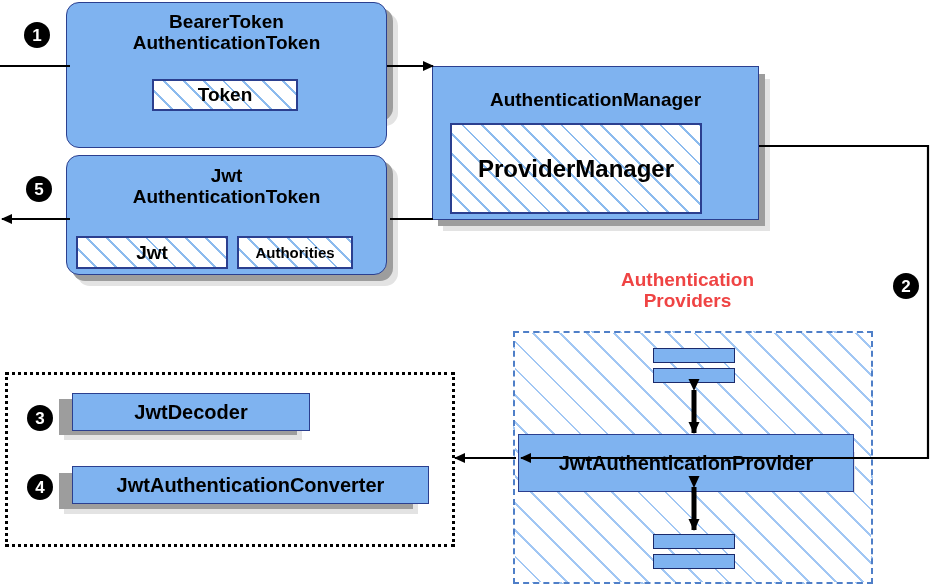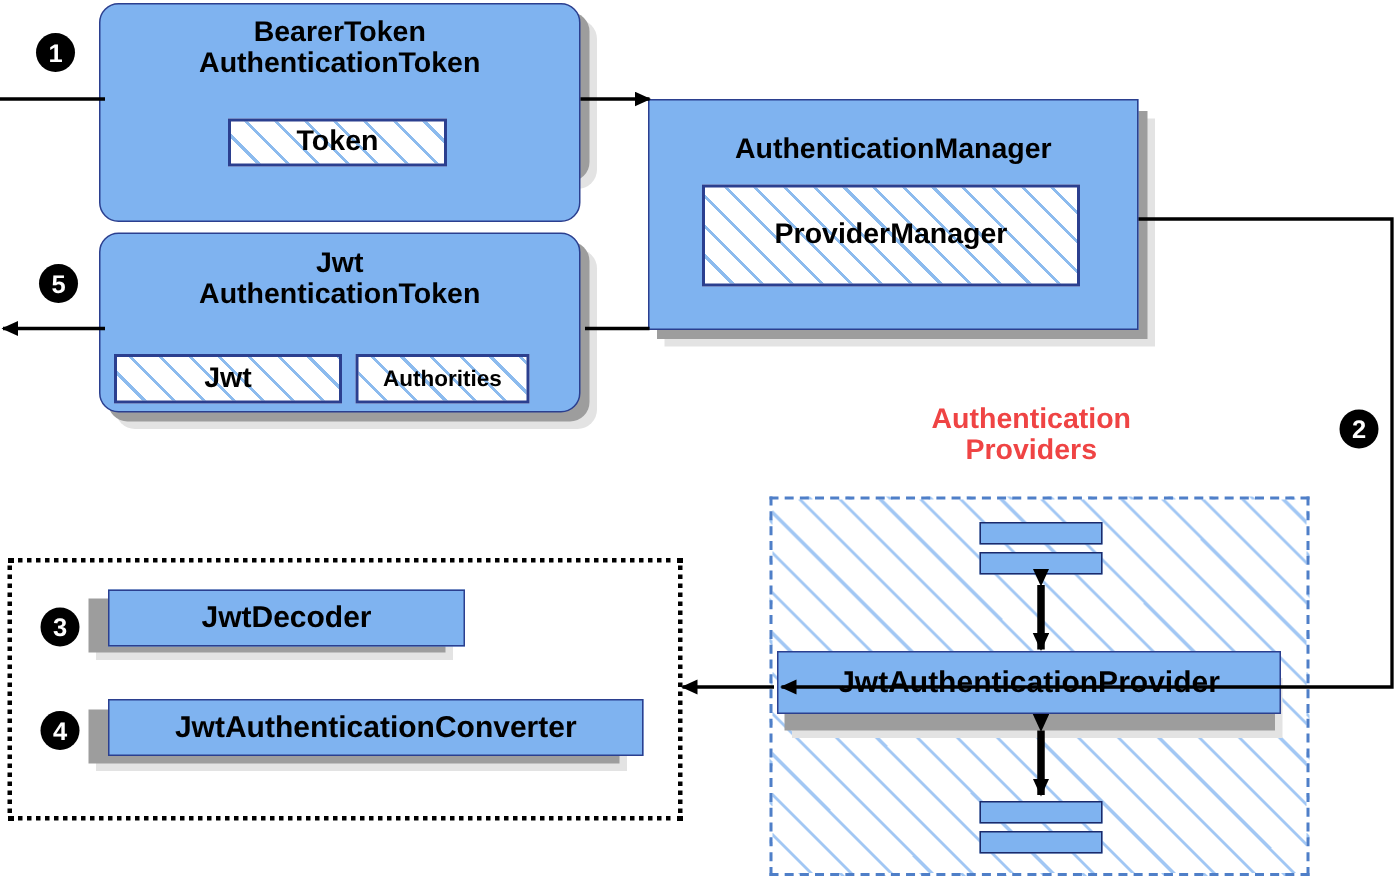--- a/index.html
+++ b/index.html
@@ -187,37 +187,37 @@
   </div>
   <div class="hatch" style="left:237px; top:236px; width:116px; height:33px; font-size:15px;">
     <span>Authorities</span>
   </div>
 
   <div class="shadow2" style="left:443px; top:79px; width:327px; height:152px;"></div>
   <div class="shadow1" style="left:438px; top:74px; width:327px; height:152px;"></div>
   <div class="node" style="left:432px; top:66px; width:327px; height:154px; font-size:19px; align-items:flex-start; padding-top:22px;">
     <span>AuthenticationManager</span>
   </div>
-  <div class="hatch" style="left:468px; top:123px; width:252px; height:68px; font-size:19px;">
+  <div class="hatch" style="left:450px; top:123px; width:252px; height:91px; font-size:24px;">
     <span>ProviderManager</span>
   </div>
 
   <div class="label" style="left:565px; top:269px; width:245px; font-size:19px;">
     <div>Authentication</div>
     <div>Providers</div>
   </div>
 
   <div class="dashed-region" style="left:513px; top:331px; width:360px; height:253px;"></div>
 
   <div class="plate" style="left:653px; top:348px; width:82px; height:15px;"></div>
   <div class="plate" style="left:653px; top:368px; width:82px; height:15px;"></div>
 
   <div class="shadow2" style="left:528px; top:452px; width:327px; height:40px;"></div>
   <div class="shadow1" style="left:523px; top:447px; width:327px; height:40px;"></div>
-  <div class="node" style="left:518px; top:434px; width:336px; height:42px; font-size:20px;">
+  <div class="node" style="left:518px; top:434px; width:336px; height:58px; font-size:20px;">
     <span>JwtAuthenticationProvider</span>
   </div>
 
   <div class="plate" style="left:653px; top:534px; width:82px; height:15px;"></div>
   <div class="plate" style="left:653px; top:554px; width:82px; height:15px;"></div>
 
   <div class="dotted-region" style="left:5px; top:372px; width:450px; height:175px;"></div>
 
   <div class="shadow2" style="left:64px; top:404px; width:238px; height:36px;"></div>
   <div class="shadow1" style="left:59px; top:399px; width:238px; height:36px;"></div>

